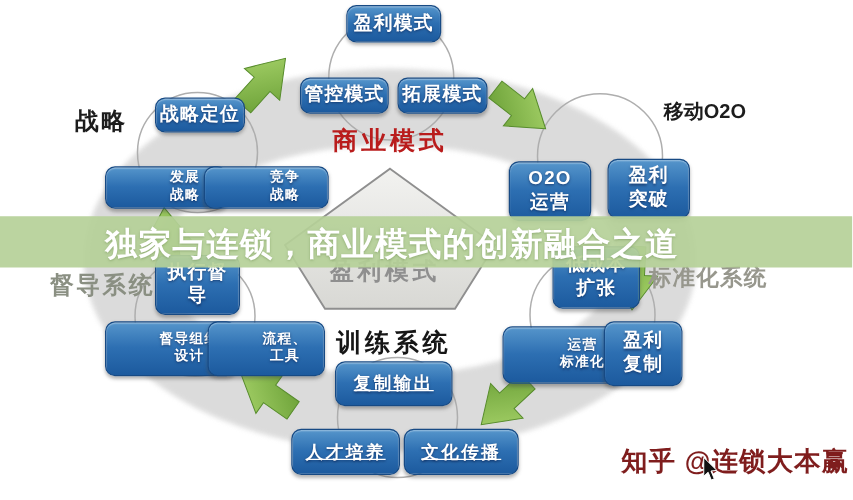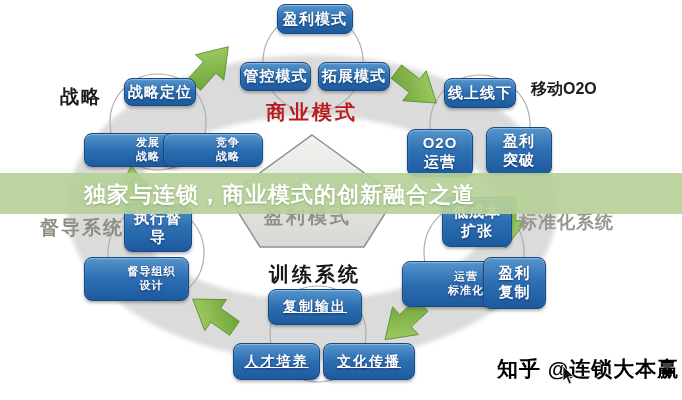--- a/index.html
+++ b/index.html
@@ -20,26 +20,26 @@
   .box.md{font-size:15px;letter-spacing:1px;}
   .box.sm{font-size:11px;letter-spacing:1px;padding-left:30px;}
   .box.lg{font-size:14px;letter-spacing:2px;text-decoration:underline;}
   .lbl{position:absolute;z-index:4;font-weight:bold;white-space:nowrap;}
   .banner{
     position:absolute;z-index:10;left:0;top:173px;width:682px;height:41px;
     background:rgba(181,208,152,0.92);
   }
   .banner-title{
     position:absolute;left:84px;top:2px;width:598px;height:40px;line-height:40px;
-    color:#ffffff;font-size:22px;font-weight:900;letter-spacing:1px;white-space:nowrap;
+    color:#ffffff;font-size:26px;font-weight:900;letter-spacing:1px;white-space:nowrap;
     text-shadow:0 1px 2px rgba(110,140,80,.55);
   }
   .watermark{
     position:absolute;z-index:12;left:497px;top:355px;
-    color:#000000;font-size:21px;letter-spacing:1px;white-space:nowrap;font-weight:bold;
+    color:#7f1d1d;font-size:21px;letter-spacing:1px;white-space:nowrap;font-weight:bold;
   }
   .cursor{position:absolute;z-index:13;left:561px;top:366px;}
 </style>
 </head>
 <body>
 
 <div class="stage">
 
   <svg class="bgsvg" width="682" height="400" viewBox="0 0 682 400">
     <defs>
@@ -105,43 +105,43 @@
     <span></span>
   </div>
   <div class="box sm" style="left:84px;top:133px;width:66px;height:32px">
     <span>发展</span>
     <span>战略</span>
   </div>
   <div class="box sm" style="left:163px;top:133px;width:68px;height:32px">
     <span>竞争</span>
     <span>战略</span>
   </div>
-  <div class="box md" style="left:444px;top:78px;width:70px;height:28px">
-    <span>线上线下</span>
-    <span></span>
-  </div>
   <div class="box md" style="left:407px;top:129px;width:64px;height:46px">
     <span>O2O</span>
     <span>运营</span>
   </div>
   <div class="box md" style="left:486px;top:127px;width:64px;height:46px">
     <span>盈利</span>
     <span>突破</span>
   </div>
   <div class="box md" style="left:124px;top:204px;width:66px;height:46px">
     <span>执行督</span>
     <span>导</span>
   </div>
   <div class="box md" style="left:442px;top:197px;width:68px;height:48px">
     <span>低成本</span>
     <span>扩张</span>
   </div>
   <div class="box sm" style="left:84px;top:257px;width:73px;height:42px">
     <span>督导组织</span>
     <span>设计</span>
+  </div>
+  <div class="box sm" style="left:166px;top:257px;width:62px;height:42px">
+    <span>流程、</span>
+    <span>工具</span>
   </div>
   <div class="box sm" style="left:402px;top:261px;width:66px;height:44px">
     <span>运营</span>
     <span>标准化</span>
   </div>
   <div class="box md" style="left:483px;top:257px;width:61px;height:50px">
     <span>盈利</span>
     <span>复制</span>
   </div>
   <div class="box lg" style="left:268px;top:289px;width:92px;height:34px">

